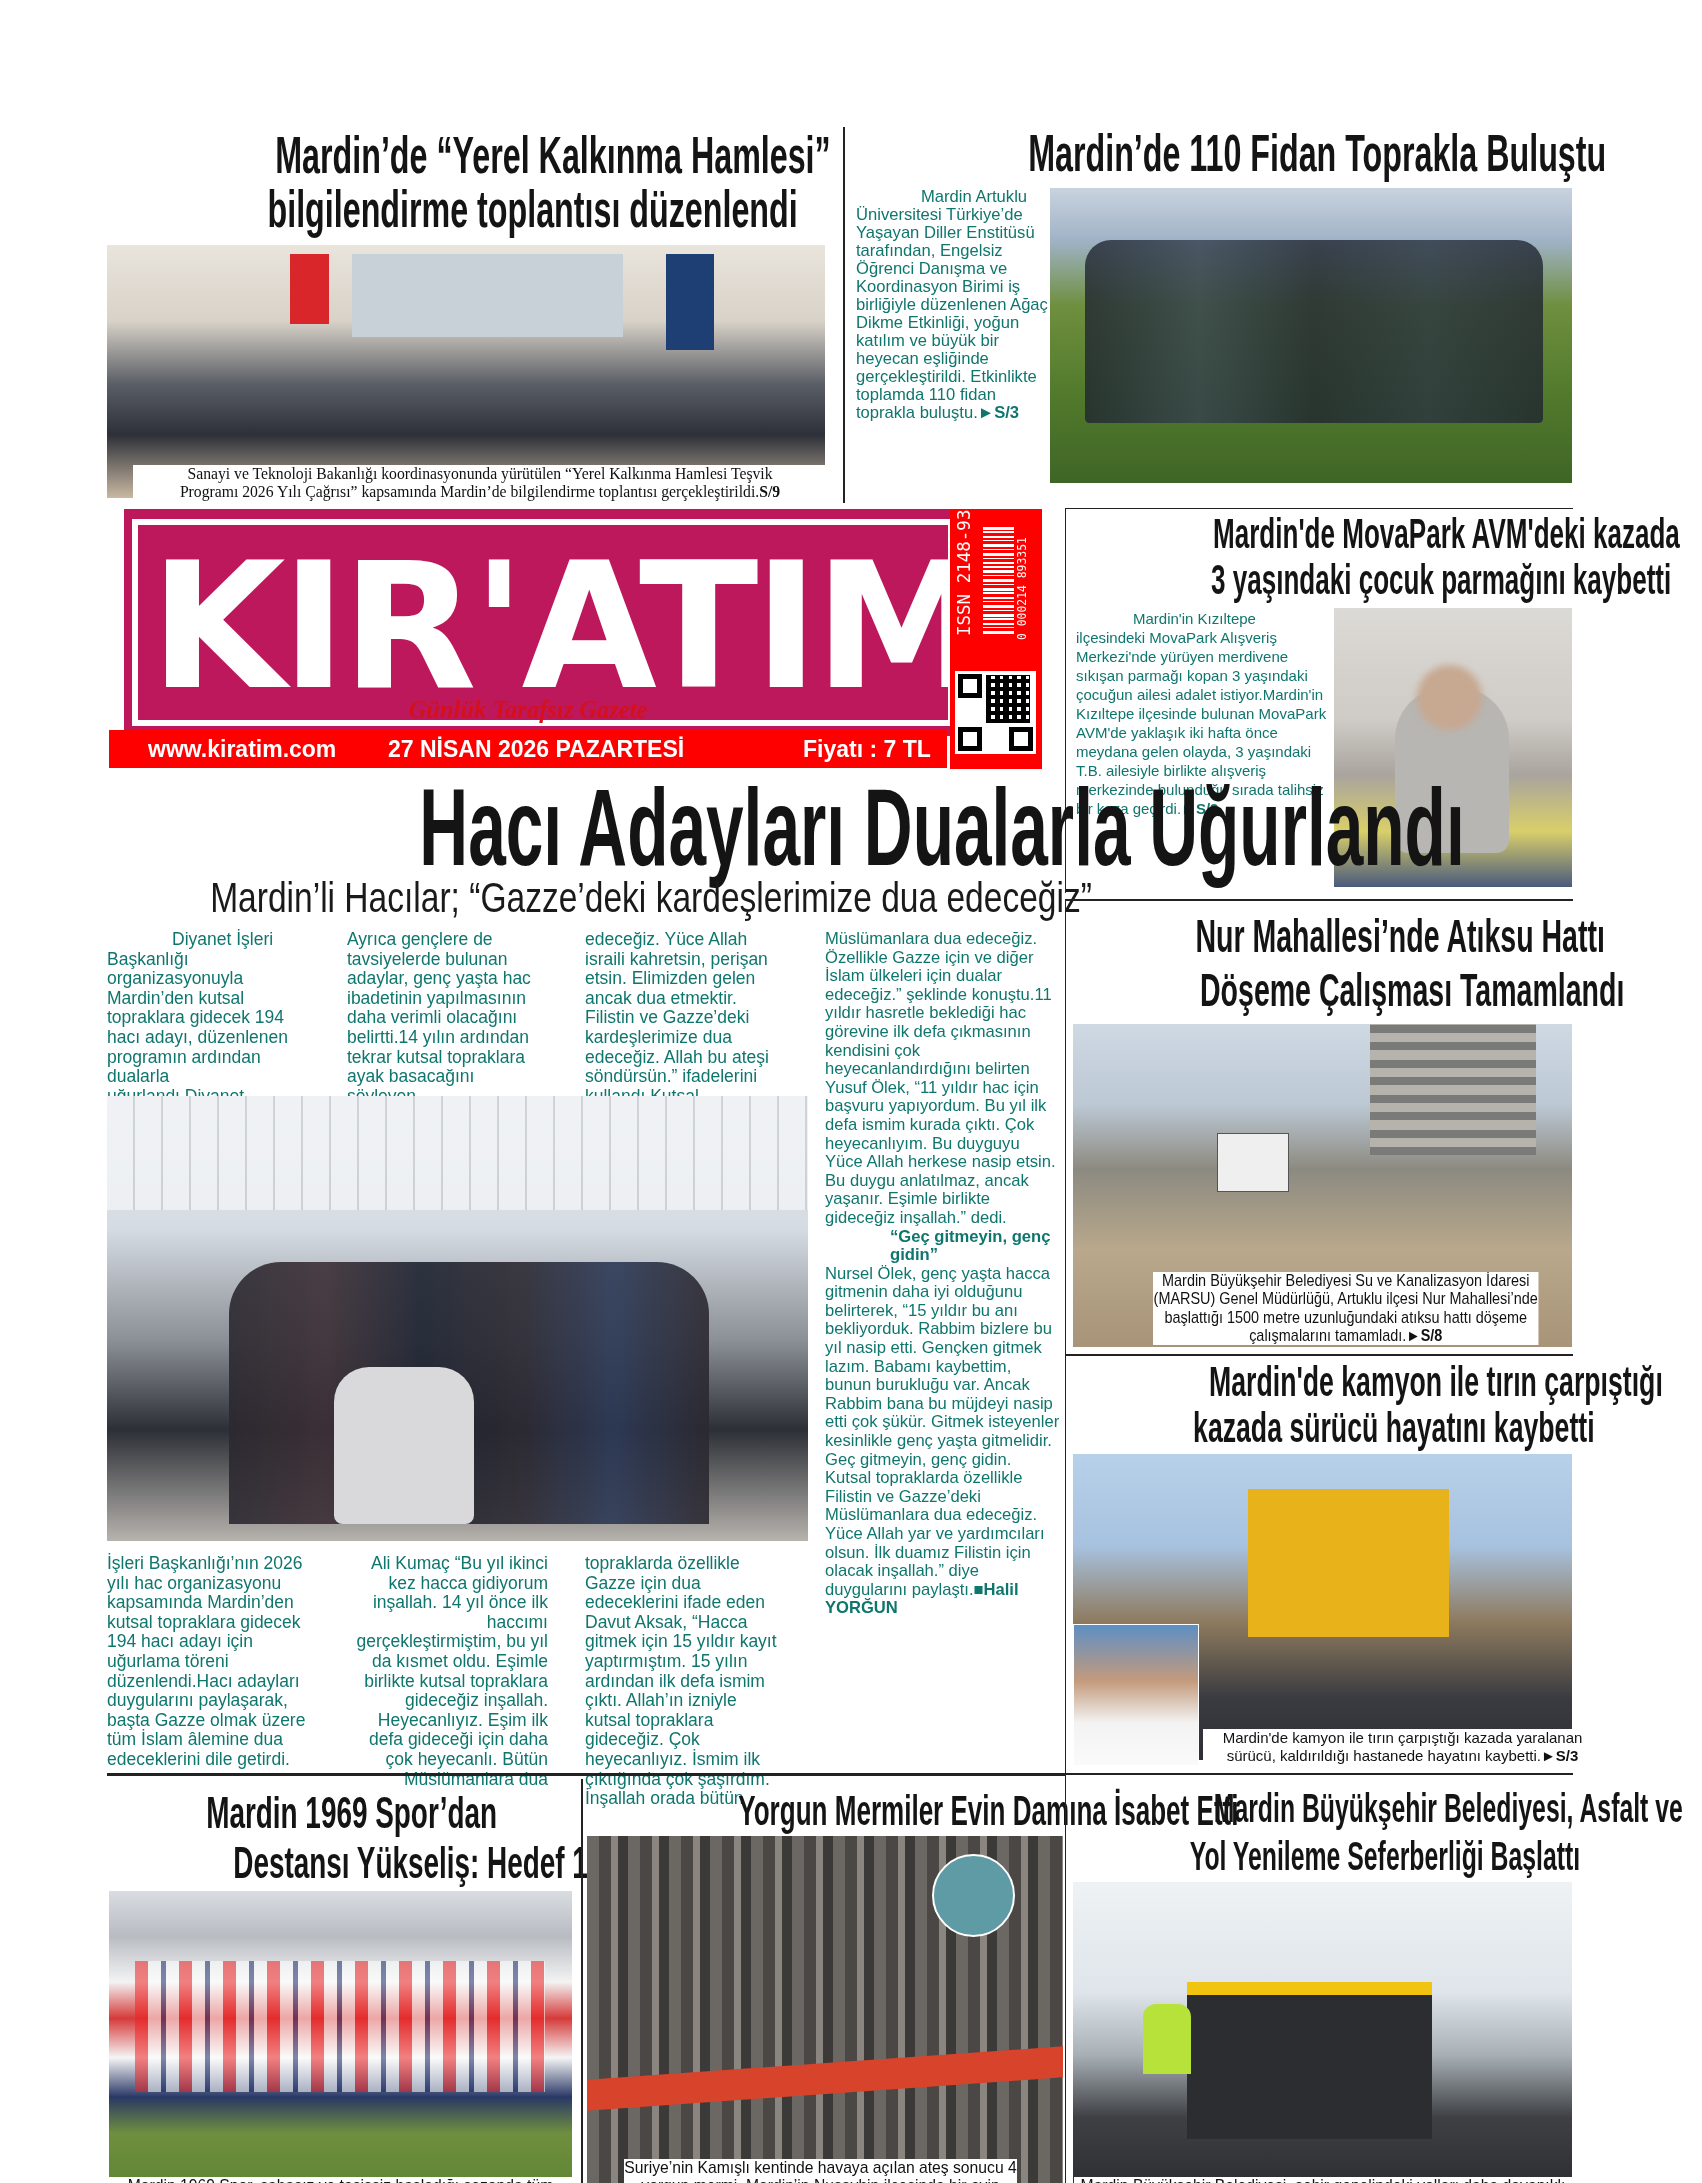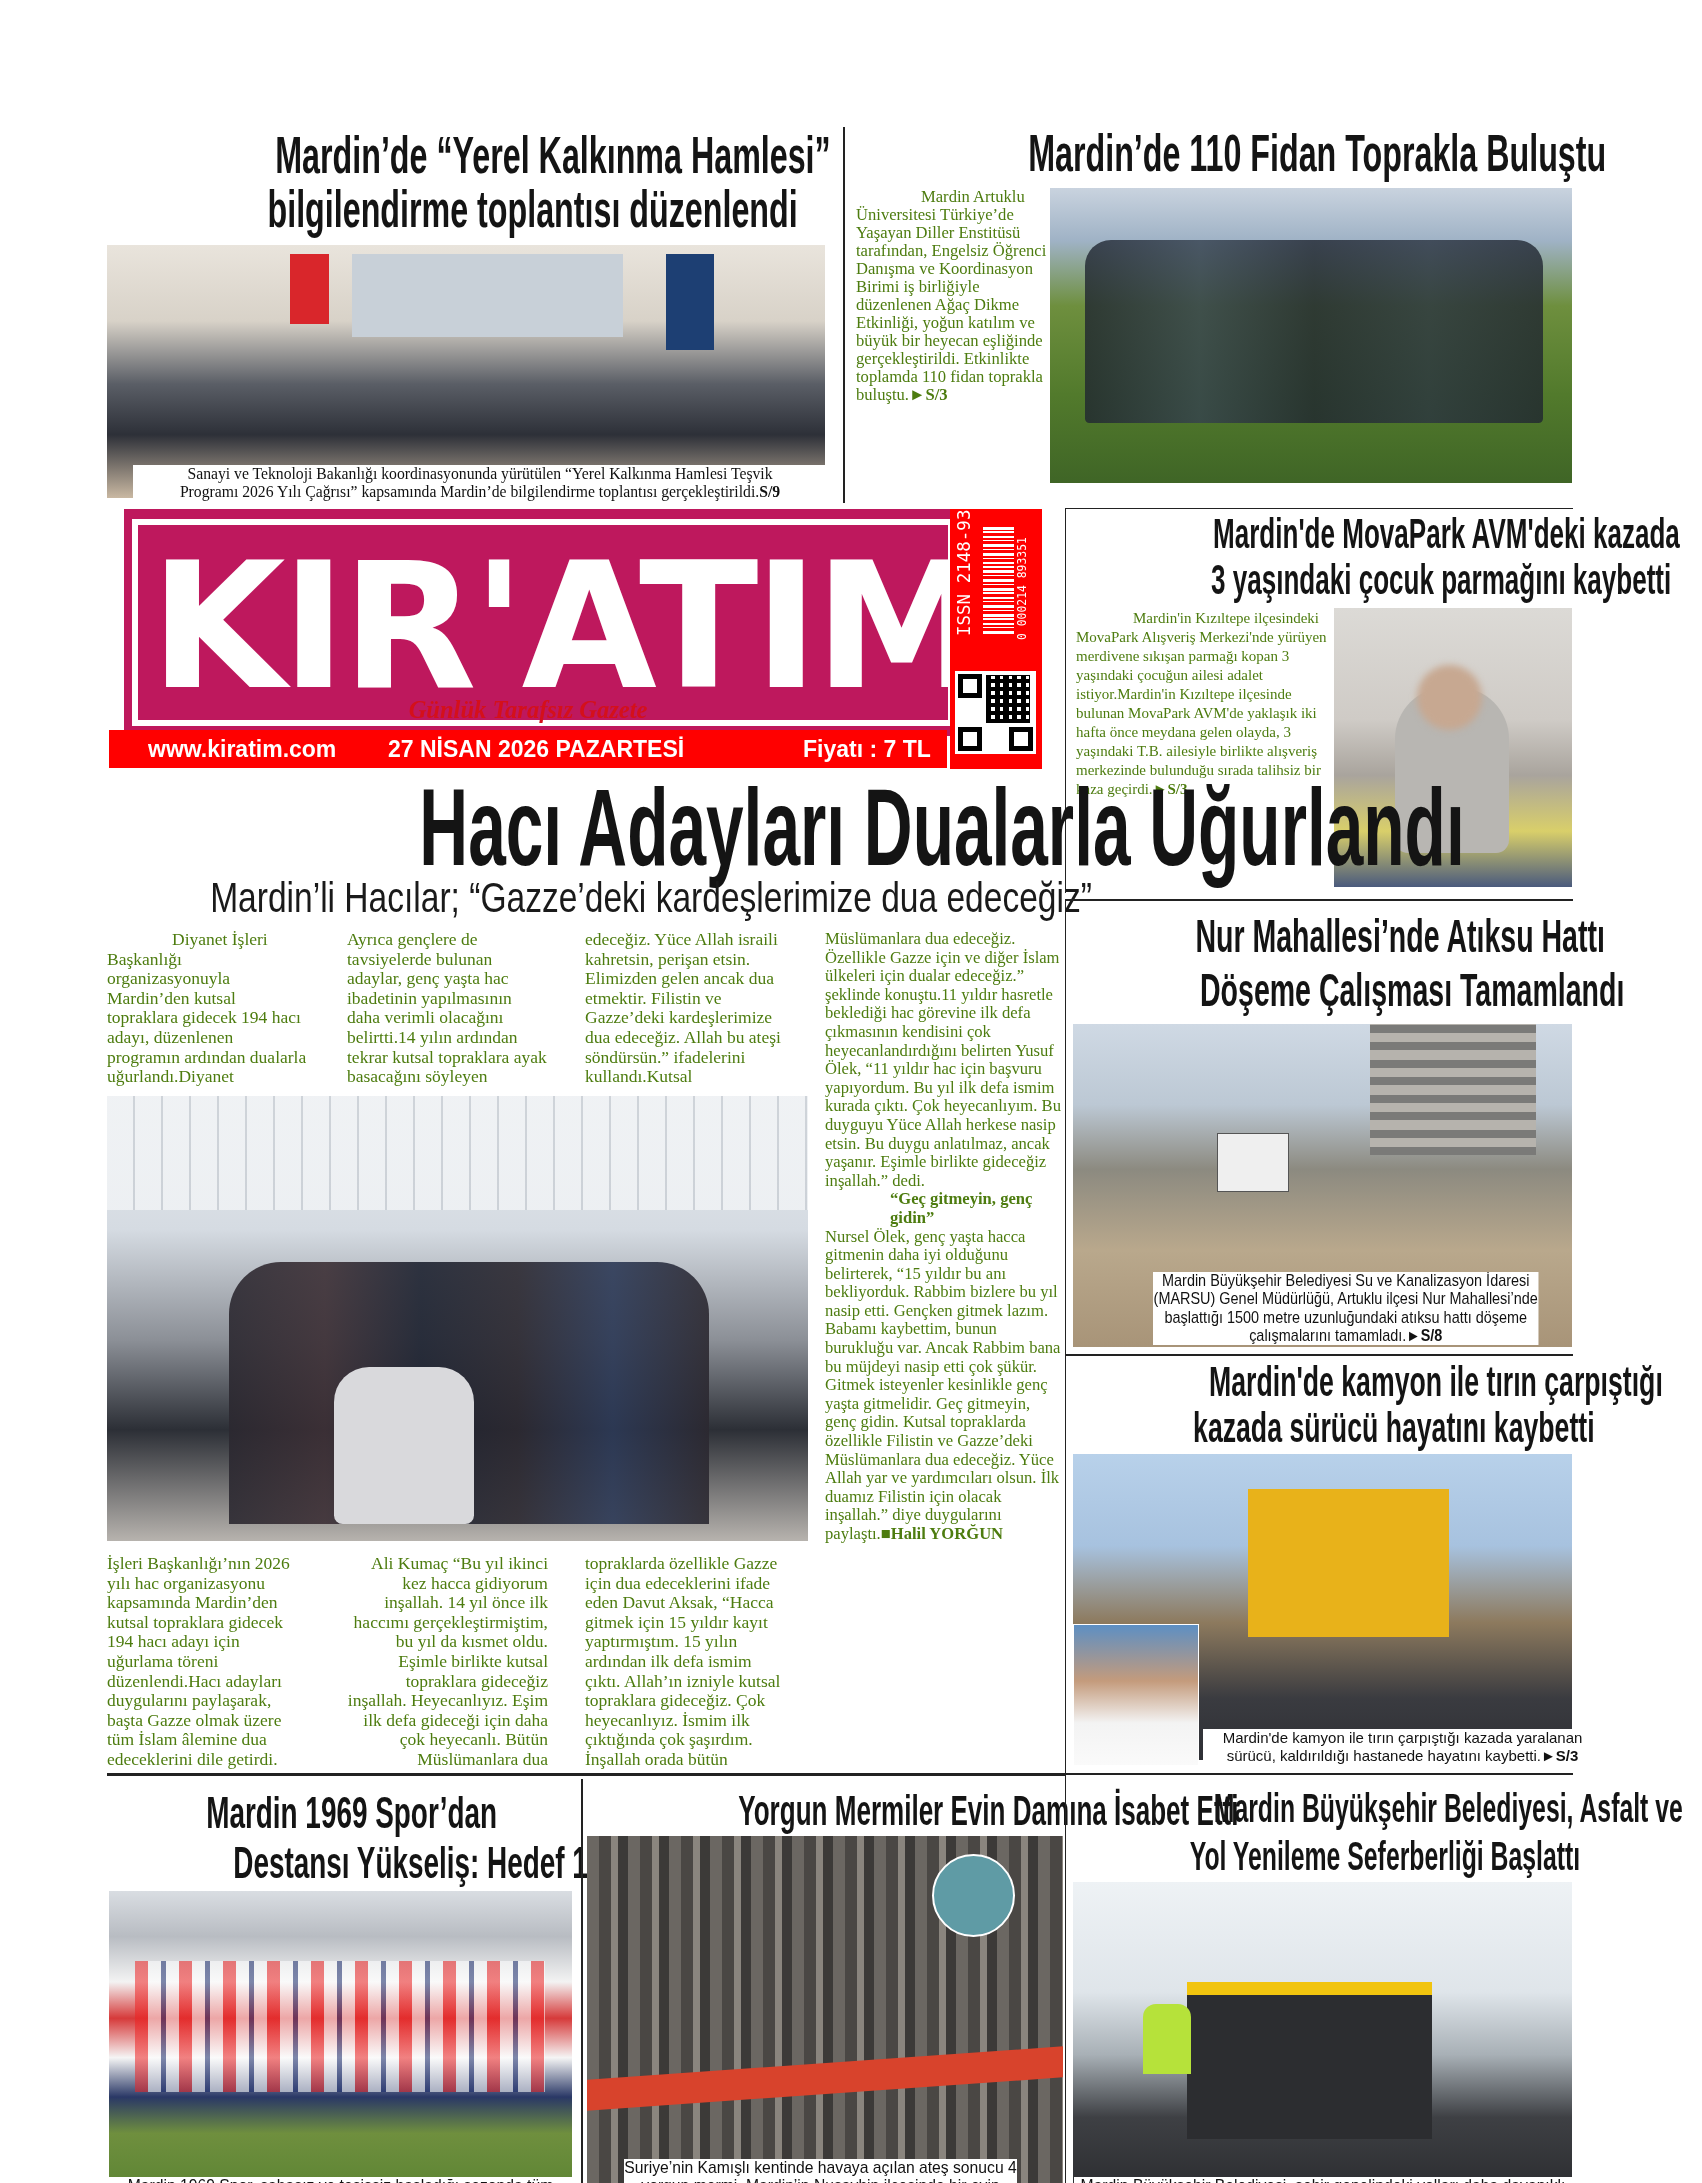--- a/index.html
+++ b/index.html
@@ -1,20 +1,20 @@
 <!DOCTYPE html>
 <html style="font-size:7px"><head>
 <meta charset="utf-8">
 <style>
   html,body{margin:0;padding:0;background:#fff;}
   body{width:1702px;height:2372px;position:relative;overflow:hidden;font-family:"Liberation Sans",sans-serif;color:#1a1a1a;}
   .abs{position:absolute;}
   .hl{font-family:"Liberation Sans",sans-serif;font-weight:700;color:#141414;text-align:center;line-height:1;white-space:nowrap;}
   .hl span{display:inline-block;transform:scaleX(0.62);transform-origin:center;}
-  .body-text{font-family:Liberation Serif, serif;font-size:16.6px;line-height:20px;color:#4d7c0f;}
+  .body-text{font-family:Liberation Sans, sans-serif;font-size:16.6px;line-height:20px;color:#0f766e;}
   .photo{position:absolute;overflow:hidden;}
   .caption{background:#fff;font-family:"Liberation Sans",sans-serif;color:#111;text-align:center;}
   .vrule{position:absolute;background:#222;width:1.7px;}
   .hrule{position:absolute;background:#222;height:2.6px;}
   .box{position:absolute;border:1.7px solid #222;}
   .ref{font-weight:700;}
 </style>
 </head>
 <body>
 

